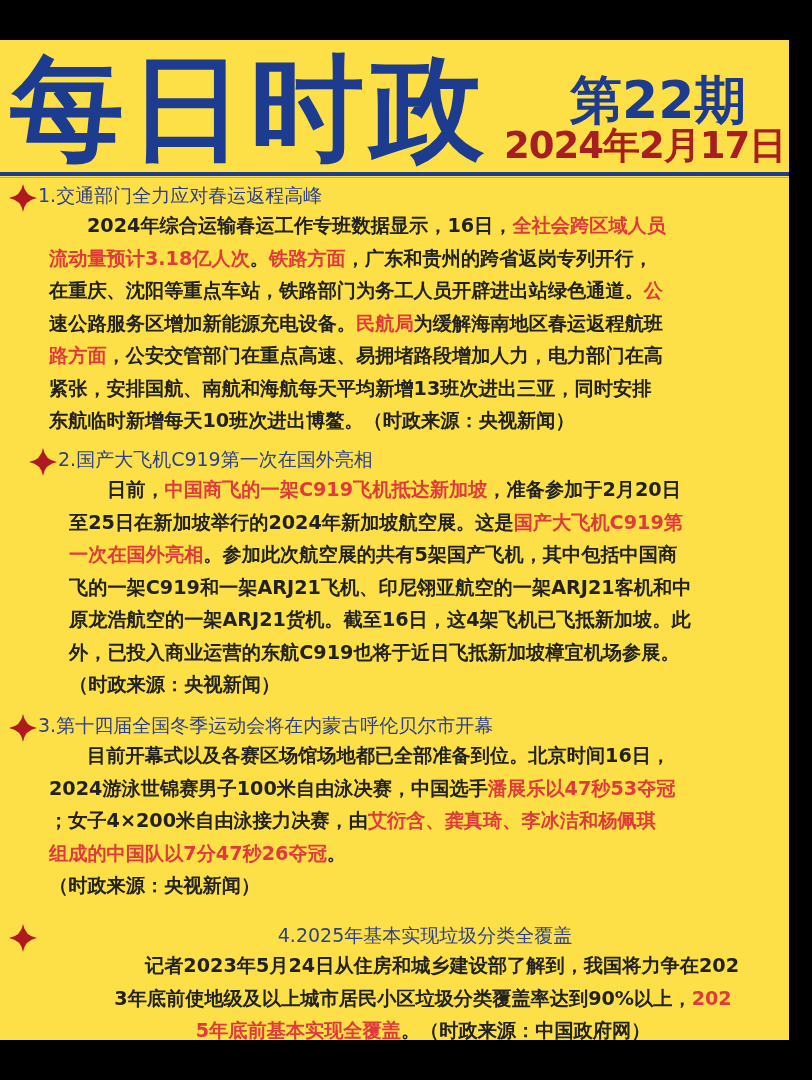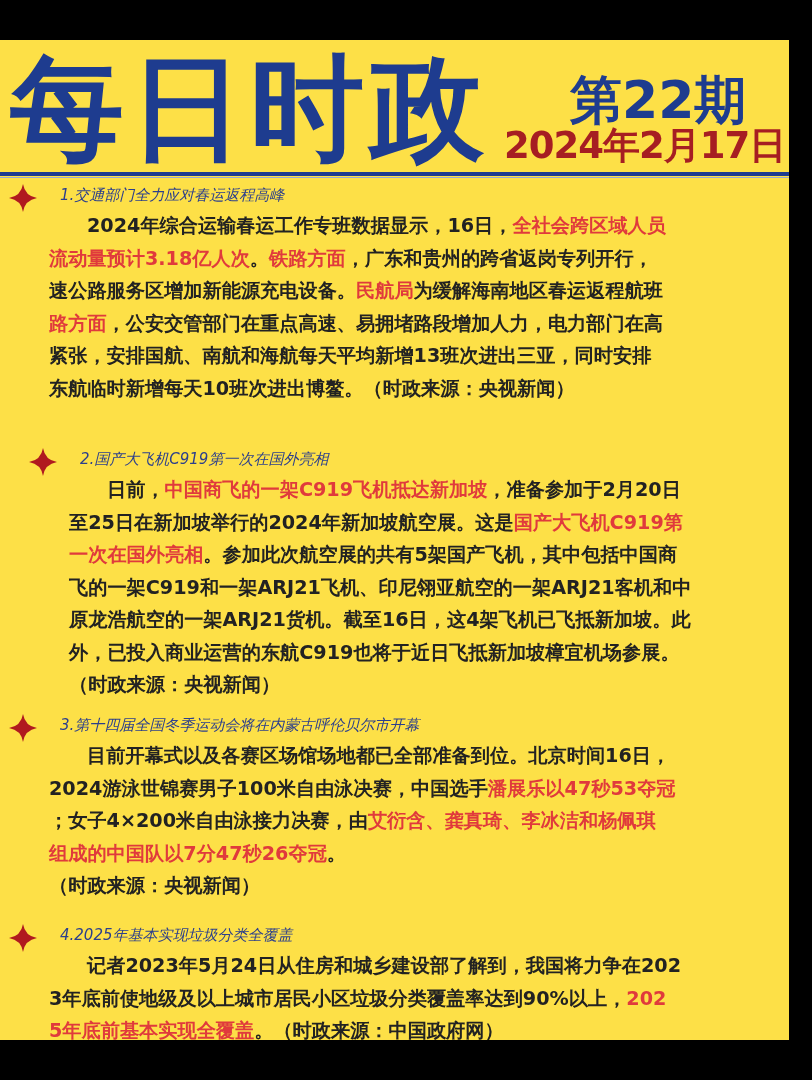--- a/index.html
+++ b/index.html
@@ -26,22 +26,22 @@
   }
   .date {
     position: absolute; left: 504px; top: 84px;
     font-size: 37px; font-weight: bold; color: #a61e22; line-height: 44px;
     white-space: nowrap; letter-spacing: -1px;
   }
   .divider { position: absolute; left: 0; top: 132px; width: 812px; height: 4px; background: #1e3c8f; }
   .divider2 { position: absolute; left: 0; top: 137px; width: 812px; height: 1px; background: #9aa8cf; }
   .article { position: absolute; left: 0; width: 812px; }
   .headline {
-    position: relative; padding-left: 60px; height: 30px;
-    font-size: 15px; color: #2c3f8c; line-height: 30px; white-space: nowrap; font-style: italic;
+    position: relative; padding-left: 38px; height: 30px;
+    font-size: 19px; color: #2c3f8c; line-height: 30px; white-space: nowrap;
   }
   .diamond {
     position: absolute; left: 9px; top: 4px; width: 28px; height: 28px;
   }
   .body {
     padding-left: 49px; padding-right: 15px;
     font-size: 19.2px; line-height: 32.5px; color: #222; font-weight: bold;
   }
   .line { white-space: nowrap; display: block; }
   .indent { padding-left: 38px; }
@@ -62,20 +62,21 @@
   <div class="article" style="top:140px;">
     <div class="headline">
       <svg class="diamond" viewBox="0 0 28 28">
           <path d="M14 0 Q16 12 28 14 Q16 16 14 28 Q12 16 0 14 Q12 12 14 0Z" fill="#b01a1f"></path>
         </svg>
       <span>1.交通部门全力应对春运返程高峰</span>
     </div>
     <div class="body">
         <span class="line indent"><span>2024年综合运输春运工作专班数据显示，16日，</span><span class="red">全社会跨区域人员</span></span>
         <span class="line"><span class="red">流动量预计3.18亿人次</span><span>。</span><span class="red">铁路方面</span><span>，广东和贵州的跨省返岗专列开行，</span></span>
+        <span class="line"><span>在重庆、沈阳等重点车站，铁路部门为务工人员开辟进出站绿色通道。</span><span class="red">公</span></span>
         <span class="line"><span>速公路服务区增加新能源充电设备。</span><span class="red">民航局</span><span>为缓解海南地区春运返程航班</span></span>
         <span class="line"><span class="red">路方面</span><span>，公安交管部门在重点高速、易拥堵路段增加人力，电力部门在高</span></span>
         <span class="line"><span>紧张，安排国航、南航和海航每天平均新增13班次进出三亚，同时安排</span></span>
         <span class="line"><span>东航临时新增每天10班次进出博鳌。（时政来源：央视新闻）</span></span>
       </div>
   </div>
 
   <div class="article" style="top:404px;margin-left:20px;">
     <div class="headline">
       <svg class="diamond" viewBox="0 0 28 28">
@@ -103,21 +104,21 @@
     </div>
     <div class="body">
         <span class="line indent"><span>目前开幕式以及各赛区场馆场地都已全部准备到位。北京时间16日，</span></span>
         <span class="line"><span>2024游泳世锦赛男子100米自由泳决赛，中国选手</span><span class="red">潘展乐以47秒53夺冠</span></span>
         <span class="line"><span>；女子4×200米自由泳接力决赛，由</span><span class="red">艾衍含、龚真琦、李冰洁和杨佩琪</span></span>
         <span class="line"><span class="red">组成的中国队以7分47秒26夺冠</span><span>。</span></span>
         <span class="line"><span>（时政来源：央视新闻）</span></span>
       </div>
   </div>
 
-  <div class="article" style="top:880px;">
+  <div class="article" style="top:880px;text-align:center;">
     <div class="headline">
       <svg class="diamond" viewBox="0 0 28 28">
           <path d="M14 0 Q16 12 28 14 Q16 16 14 28 Q12 16 0 14 Q12 12 14 0Z" fill="#b01a1f"></path>
         </svg>
       <span>4.2025年基本实现垃圾分类全覆盖</span>
     </div>
     <div class="body">
         <span class="line indent"><span>记者2023年5月24日从住房和城乡建设部了解到，我国将力争在202</span></span>
         <span class="line"><span>3年底前使地级及以上城市居民小区垃圾分类覆盖率达到90%以上，</span><span class="red">202</span></span>
         <span class="line"><span class="red">5年底前基本实现全覆盖</span><span>。（时政来源：中国政府网）</span></span>

